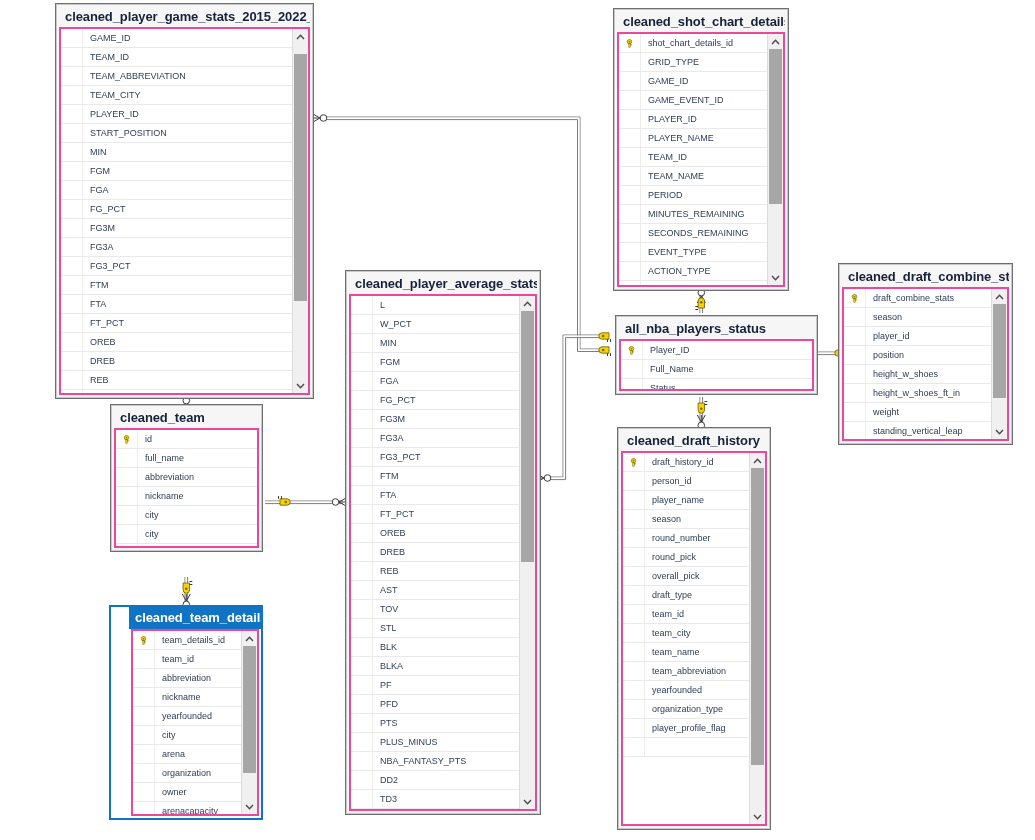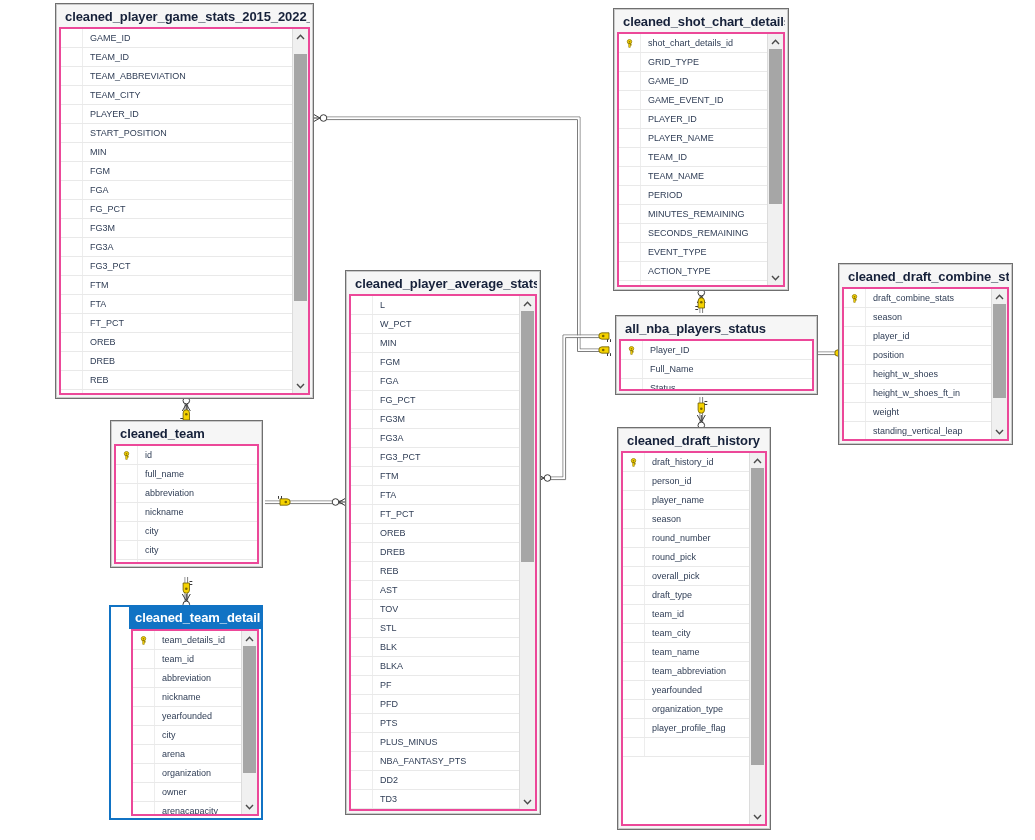--- a/index.html
+++ b/index.html
@@ -828,21 +828,21 @@
               </div>
               <div class="sb-arrow">
                 <svg width="9" height="6" viewBox="0 0 9 6">
                   <path d="M1 1 L4.5 4.7 L8 1" fill="none" stroke="#4a4a4a" stroke-width="1.4"></path>
                 </svg>
               </div>
             </div>
           </div>
         </div>
       </div>
-      <div class="tbl" style="left: 110px; top: 420px; width: 153px; height: 148px;">
+      <div class="tbl" style="left: 110px; top: 404px; width: 153px; height: 148px;">
         <div class="tbl-inner">
           <div class="tbl-title">cleaned_team</div>
           <div class="tbl-body">
             <div class="rows">
               <div class="row">
                 <div class="gut">
                   <svg width="9" height="9" viewBox="0 0 10 10" class="key-ico">
                     <circle cx="5" cy="3" r="2.5" fill="#f5d200" stroke="#8a7400" stroke-width="0.8"></circle>
                     <circle cx="5" cy="3" r="0.9" fill="#8a7400"></circle>
                     <rect x="4.2" y="4.6" width="1.6" height="4.6" fill="#f5d200" stroke="#8a7400" stroke-width="0.6"></rect>

